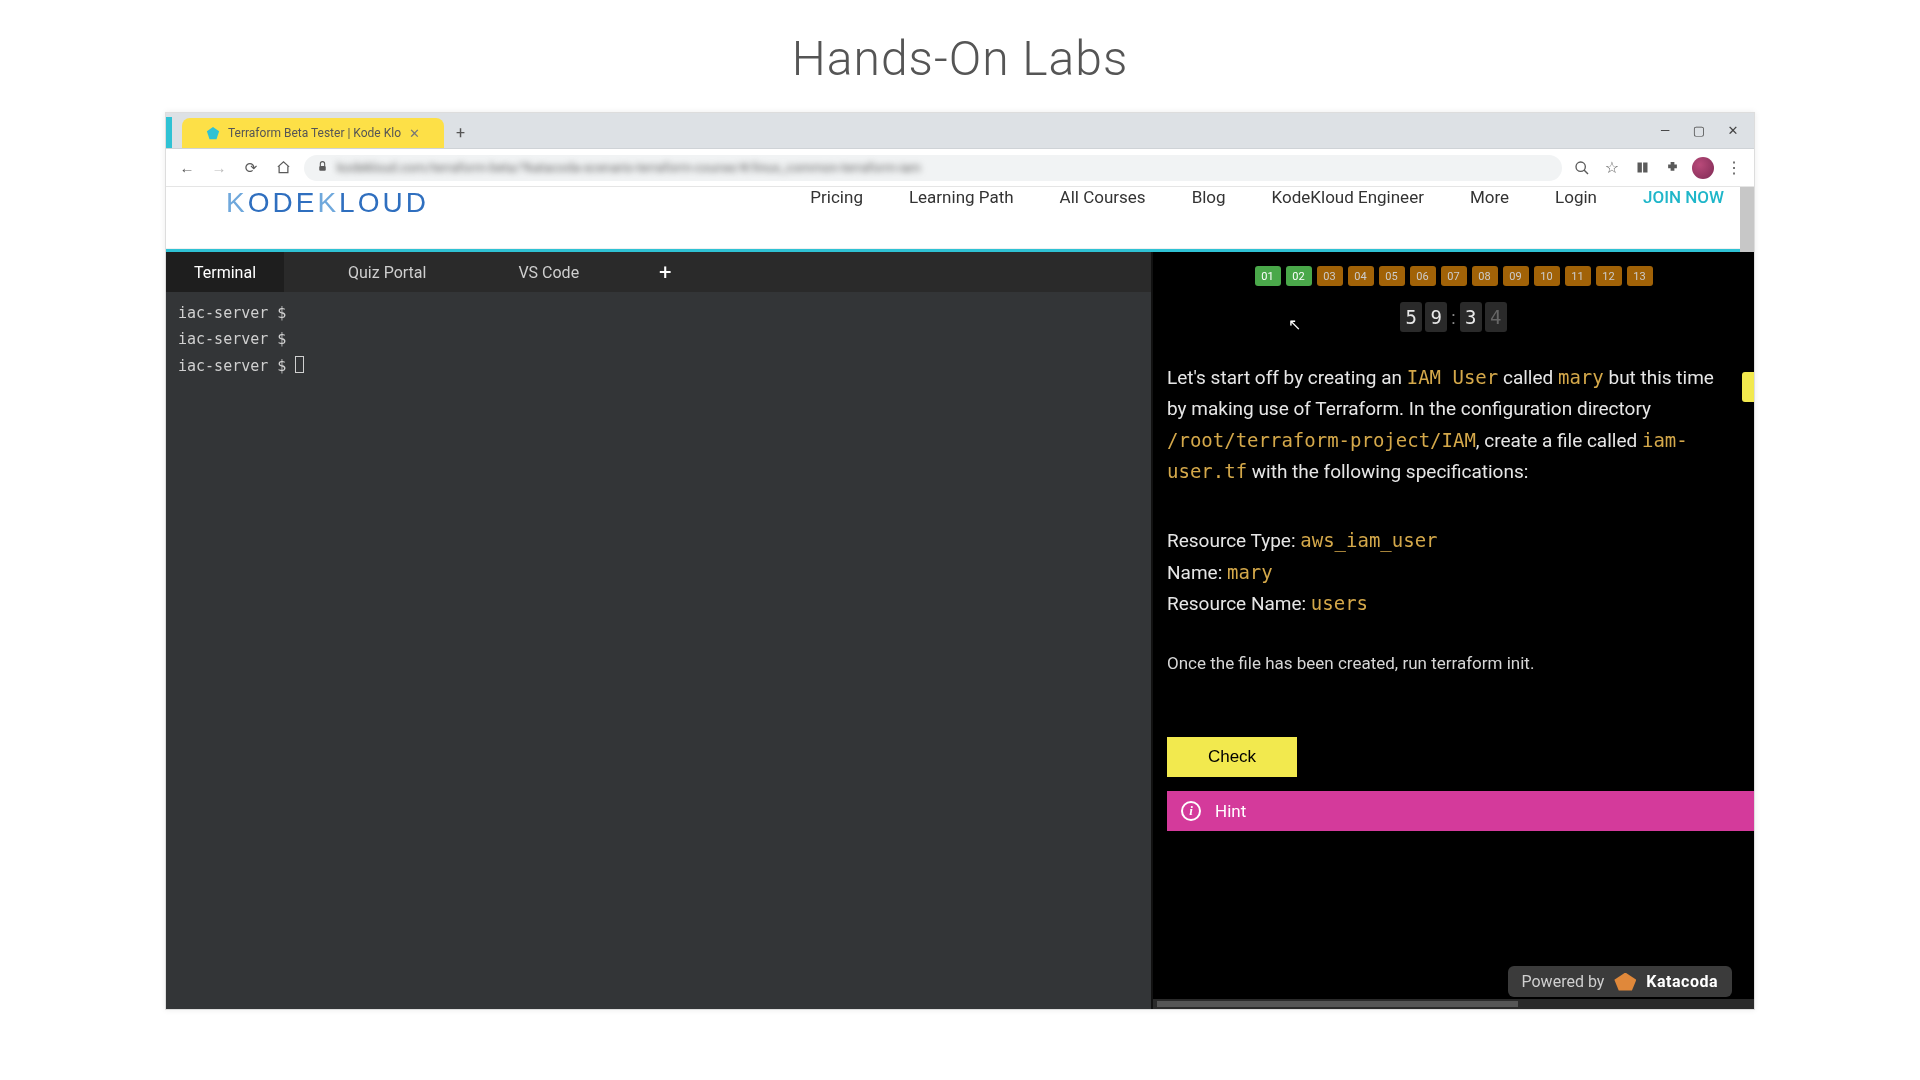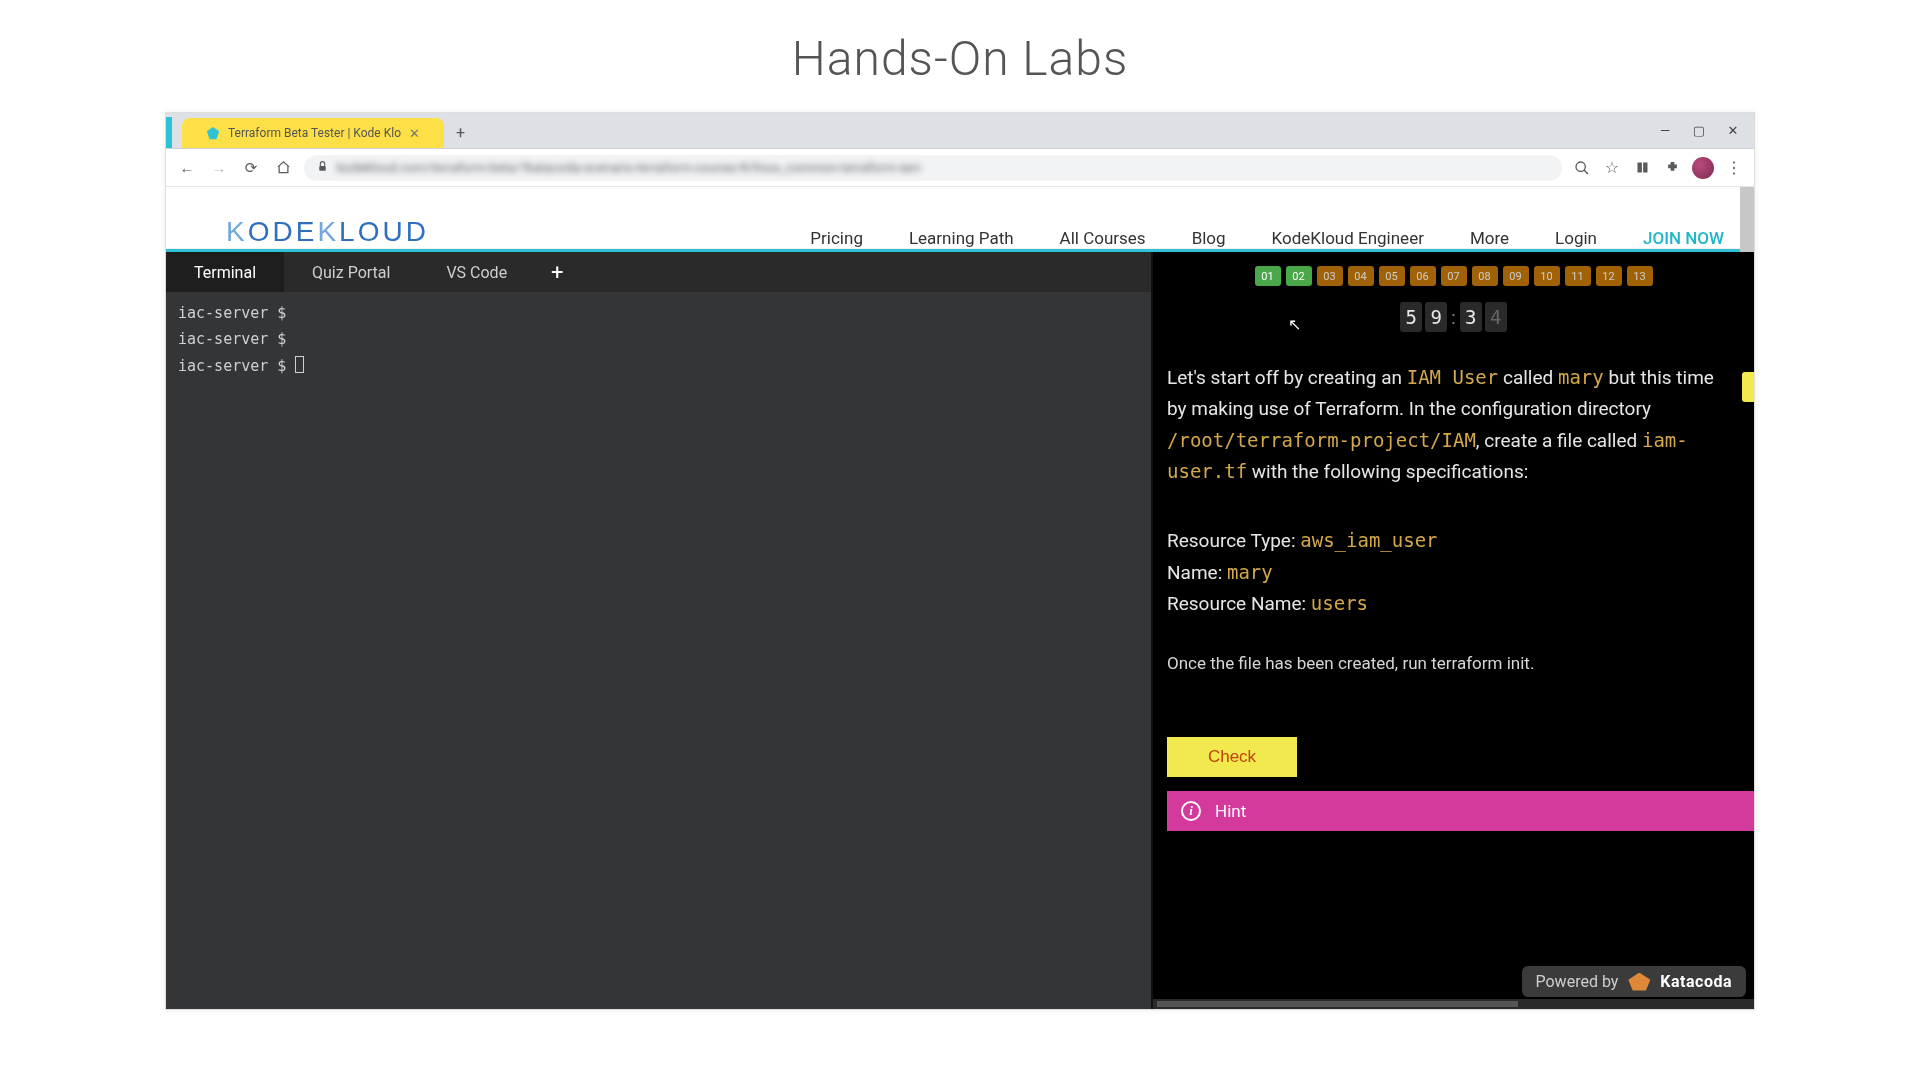--- a/index.html
+++ b/index.html
@@ -139,21 +139,21 @@
   .avatar {
     width: 22px; height: 22px;
     border-radius: 50%;
     background: radial-gradient(circle at 35% 35%, #b94a7a, #7e2a54);
   }
   
   .site-header {
     height: 62px;
     background: #fff;
     display: flex;
-    align-items: flex-end;
+    align-items: flex-start;
     padding: 0 30px 0 60px;
     gap: 30px;
     border-bottom: 1px solid #f0f0f0;
   }
   .logo {
     font-size: 28px;
     letter-spacing: 3px;
     color: #2f6fbf;
     font-weight: 400;
     font-family: "Segoe UI", sans-serif;
@@ -180,20 +180,21 @@
     background: #1e1e1e;
     display: flex;
     flex-direction: column;
     position: relative;
   }
   .lab-tabs {
     height: 40px;
     background: #2a2a2a;
     display: flex;
     align-items: stretch;
+    gap: 36px;
   }
   .lab-tab {
     padding: 0 28px;
     display: flex;
     align-items: center;
     font-size: 16px;
     color: #cfcfcf;
     cursor: pointer;
   }
   .lab-tab.active {
@@ -305,21 +306,21 @@
   .spec-row { color: #e6e6e6; }
   .note-line {
     margin-top: 30px;
     font-size: 17px;
     color: #d6d6d6;
   }
   .check-btn {
     margin: 60px 0 0 14px;
     width: 130px; height: 40px;
     background: #f2e94e;
-    color: #c2410c;
+    color: #000000;
     font-size: 17px;
     display: flex;
     align-items: center;
     justify-content: center;
     cursor: pointer;
     border: none;
   }
   .hint-bar {
     margin-top: 14px;
     margin-left: 14px;
@@ -340,21 +341,21 @@
     display: inline-flex;
     align-items: center;
     justify-content: center;
     font-size: 13px;
     font-family: serif;
     font-style: italic;
     font-weight: bold;
   }
   .powered-bar {
     position: absolute;
-    right: 8px; bottom: 12px;
+    right: 22px; bottom: 12px;
     background: #3b3b3b;
     border-radius: 6px;
     padding: 6px 14px;
     display: flex;
     align-items: center;
     gap: 10px;
     color: #cfcfcf;
     font-size: 16px;
   }
   .katacoda-logo {

